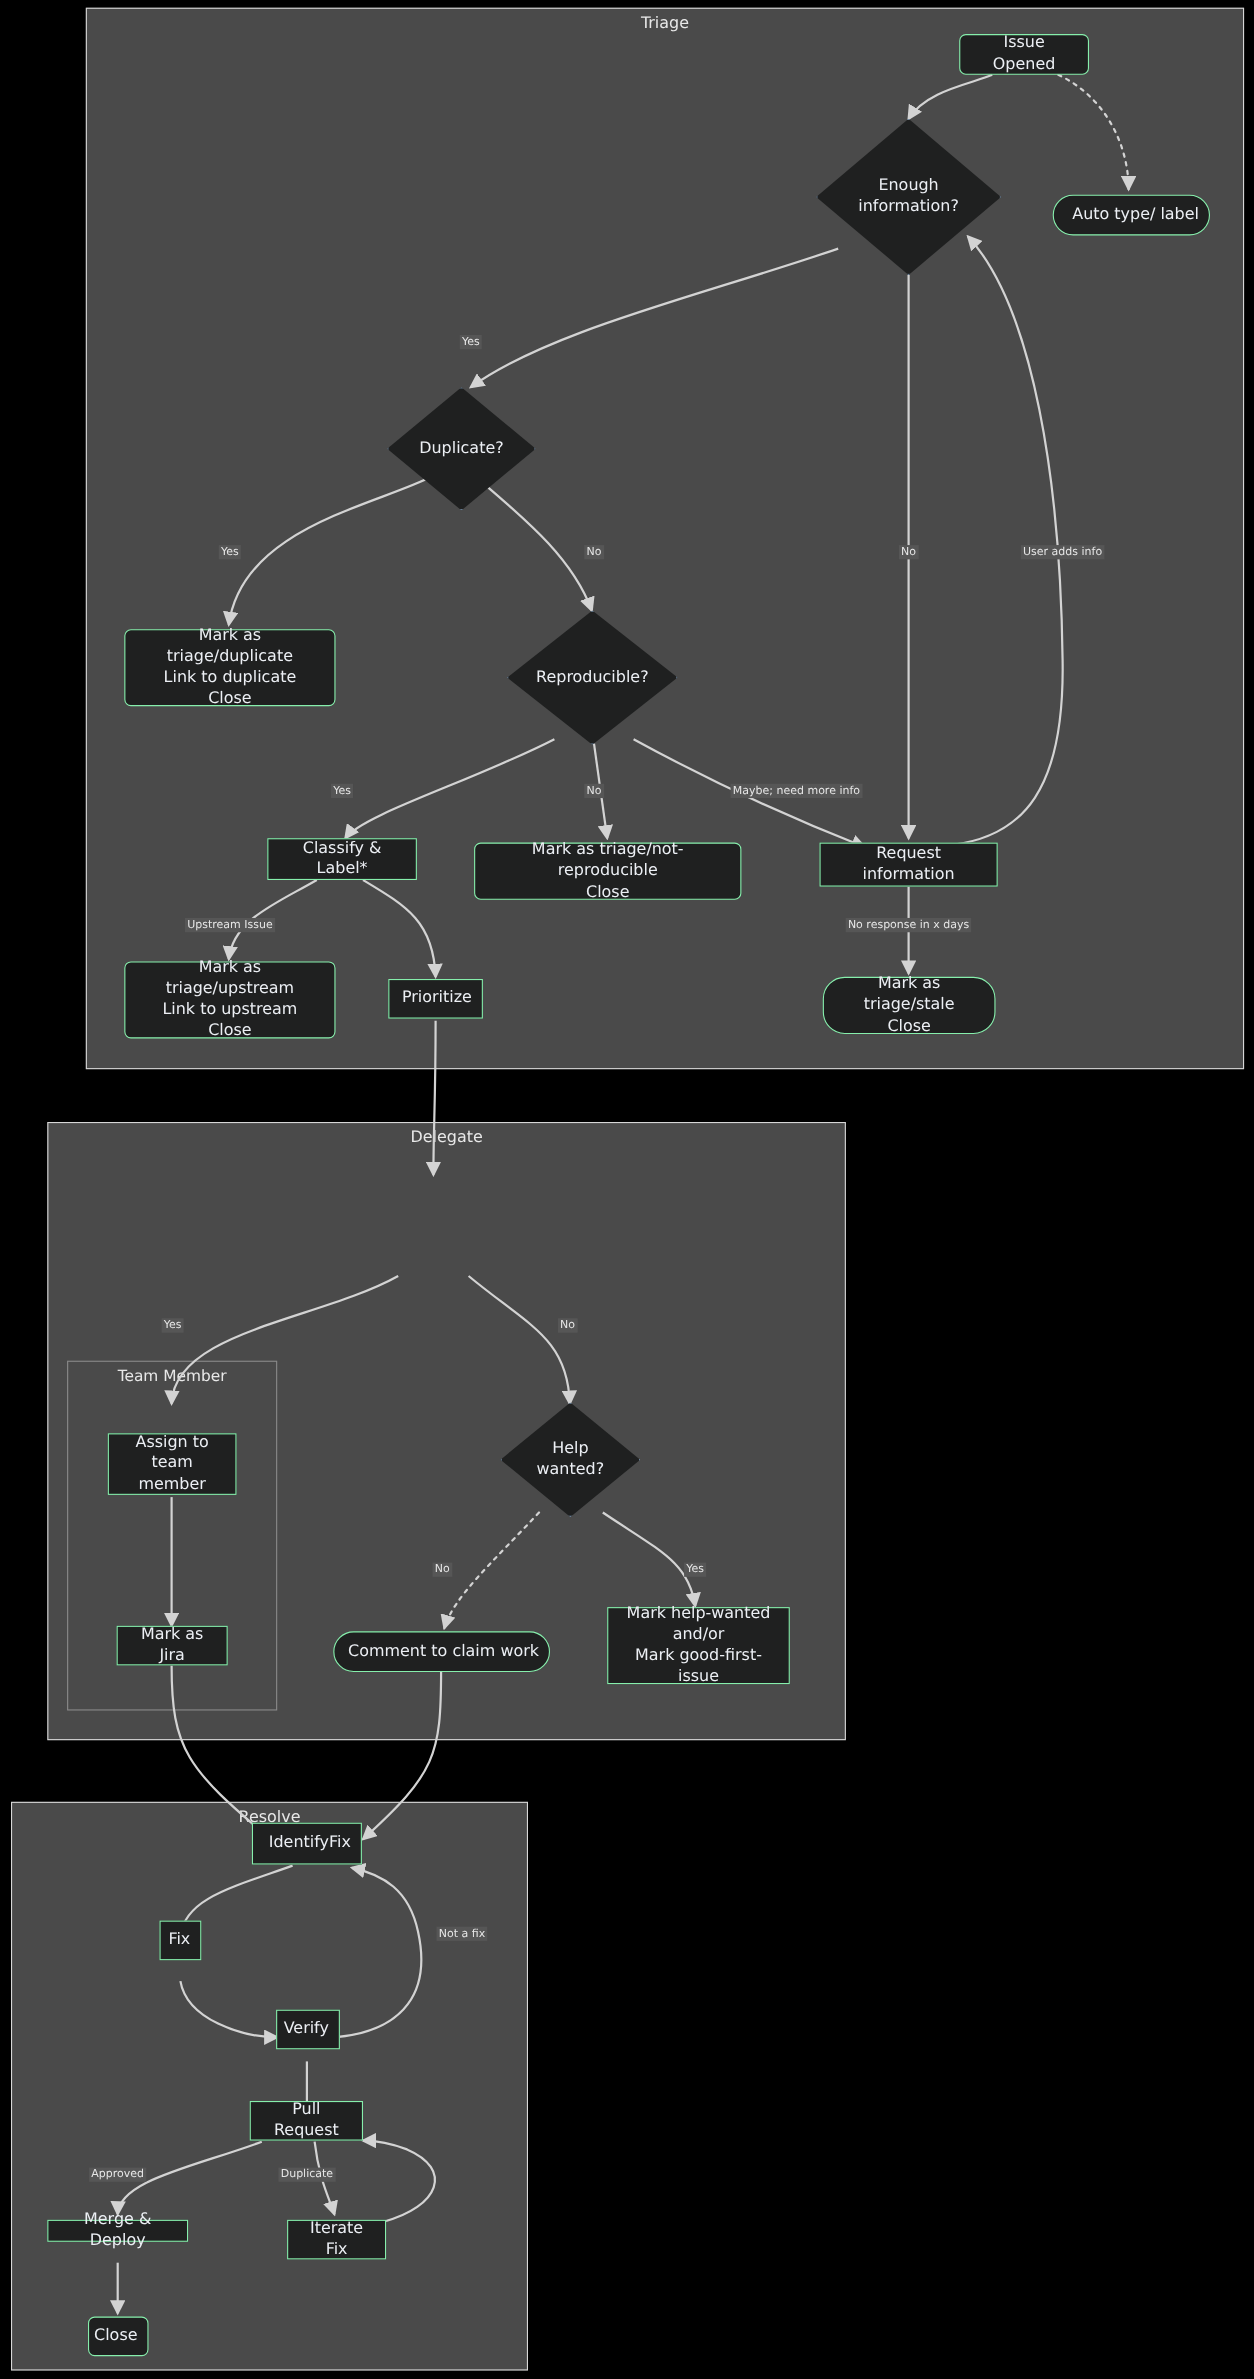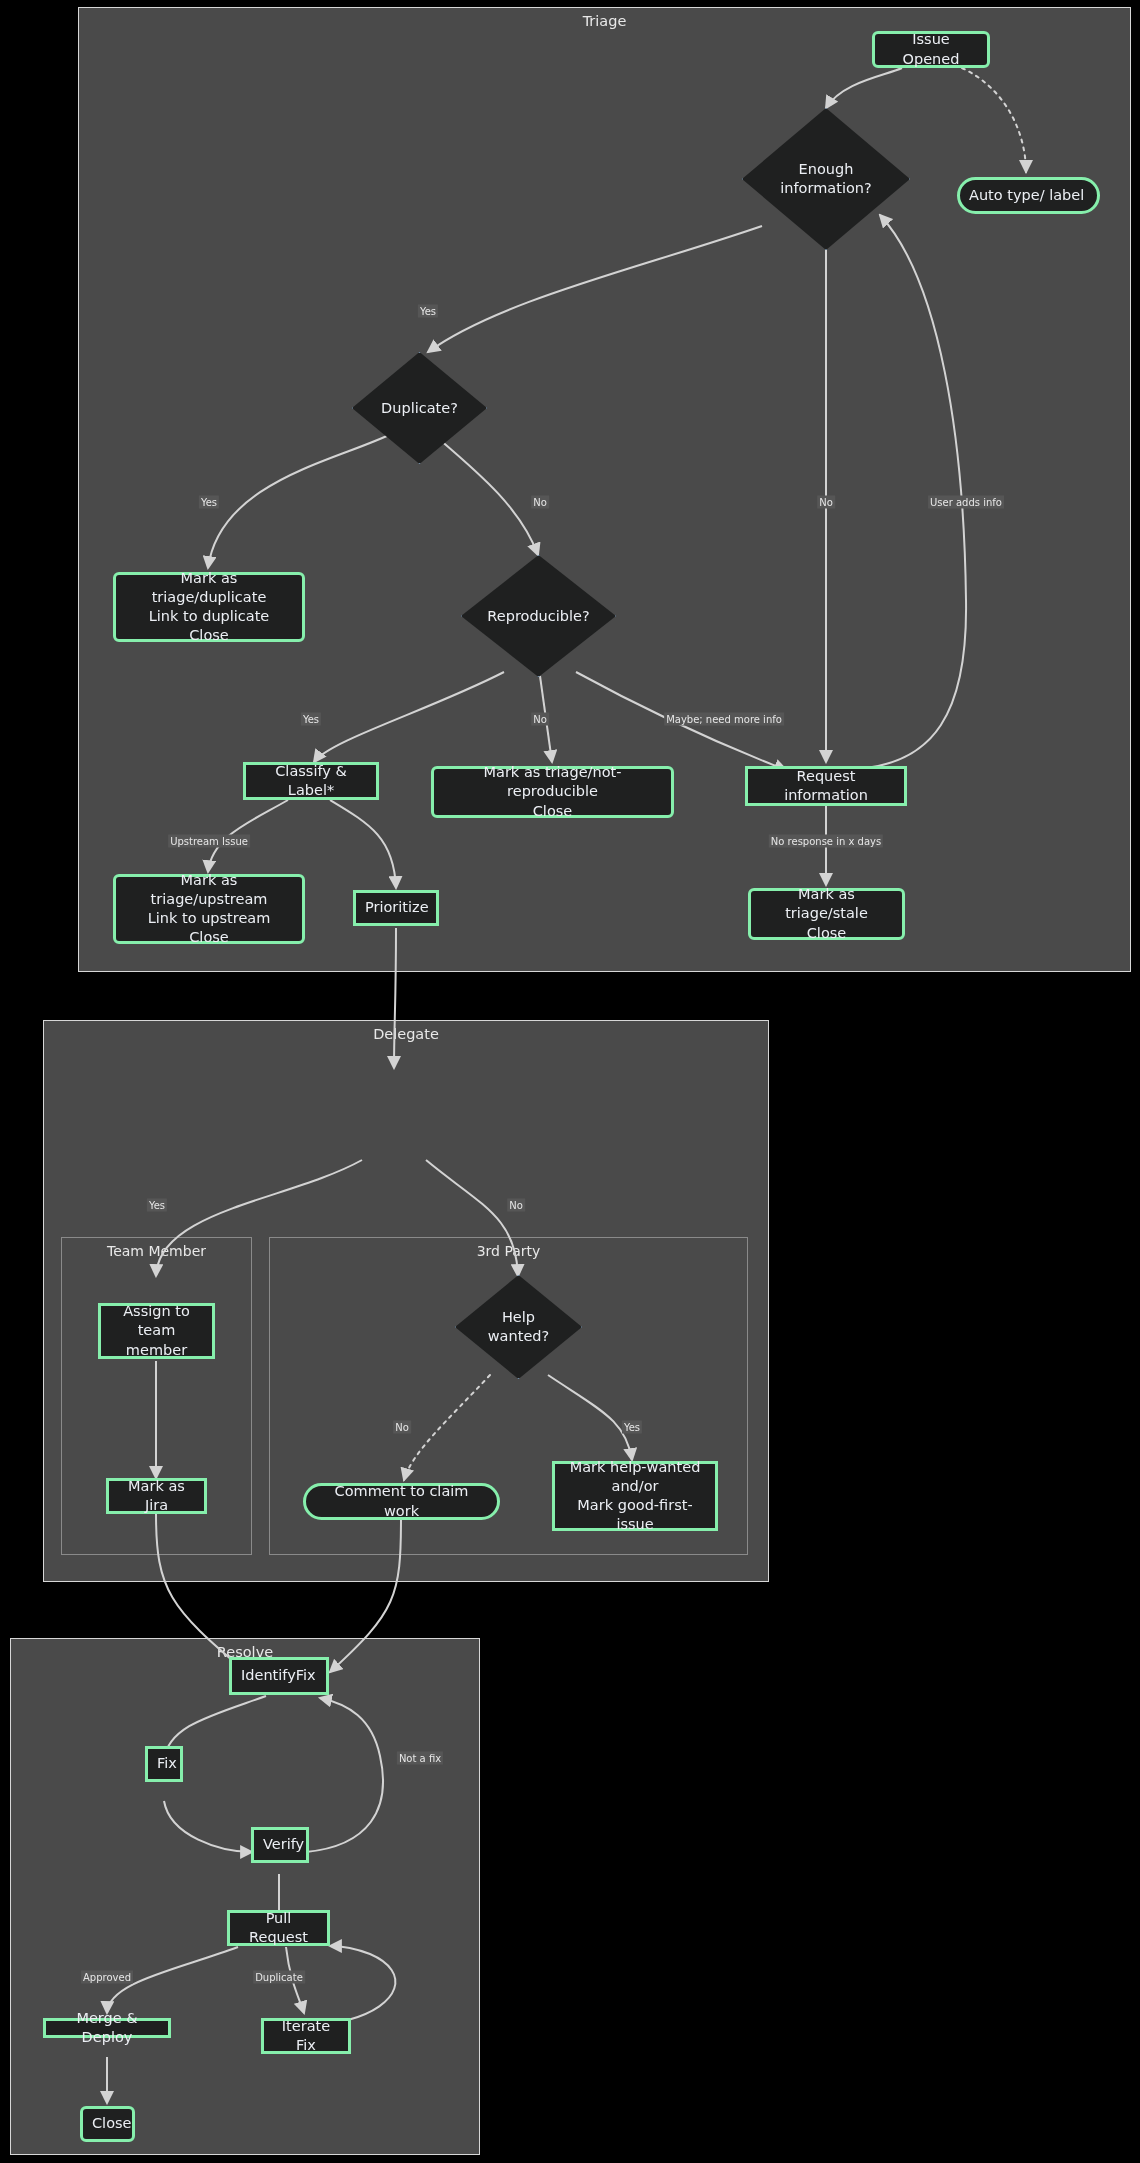--- a/index.html
+++ b/index.html
@@ -8,22 +8,22 @@
   svg.layer{position:absolute;left:0;top:0;width:1140px;height:2163px;pointer-events:none;}
 
   
   .cluster{position:absolute;background:#4a4a4a;border:1px solid #d7d7d7;box-sizing:border-box;}
   .cluster.inner{background:transparent;border:1px solid #8a8a8a;}
   .cluster-title{position:absolute;left:0;right:0;top:5px;text-align:center;
       color:#e8e8e8;font-size:14.5px;white-space:nowrap;}
   .cluster.inner .cluster-title{font-size:14px;}
 
   
-  .node{position:absolute;box-sizing:border-box;background:#1f2020;border:3px solid #86efac;
-        color:#eceff4;display:flex;align-items:center;justify-content:flex-start;text-align:center;
+  .node{position:absolute;box-sizing:border-box;background:#1f2020;border:1px solid #86efac;
+        color:#eceff4;display:flex;align-items:center;justify-content:flex-end;text-align:center;
         font-size:14.5px;line-height:1.32;}
   .node.rect{border-radius:0;}
   .node.round{border-radius:6px;}
   .node.stadium{border-radius:999px;}
   .node .lines{padding:0 9px;white-space:pre-line;}
 
   
   .dia{position:absolute;}
   .dia .shape{position:absolute;inset:0;background:#1f2020;
       border:1px solid #81a1c1;
@@ -45,23 +45,20 @@
   </div>
 
   <div class="cluster" style="left:43px;top:1020px;width:726px;height:562px;">
     <div class="cluster-title">Delegate</div>
   </div>
 
   <div class="cluster inner" style="left:61px;top:1237px;width:191px;height:318px;">
     <div class="cluster-title">Team Member</div>
   </div>
 
-  <div class="cluster inner" style="left:269px;top:1237px;width:479px;height:318px;">
-    <div class="cluster-title">3rd Party</div>
-  </div>
 
   <div class="cluster" style="left:10px;top:1638px;width:470px;height:517px;">
     <div class="cluster-title">Resolve</div>
   </div>
 
   <svg class="layer" viewBox="0 0 1140 2163">
     <defs>
       <marker id="ah" viewBox="0 0 10 10" refX="8.5" refY="5" markerWidth="7" markerHeight="7" orient="auto-start-reverse">
         <path d="M0,0 L10,5 L0,10 z" fill="#d3d3d3"></path>
       </marker>
@@ -161,21 +158,21 @@
 
   <div class="node round" style="left:431px;top:766px;width:243px;height:52px;">
     <span class="lines">Mark as triage/not-reproducible
 Close</span>
   </div>
 
   <div class="node rect" style="left:745px;top:766px;width:162px;height:40px;">
     <span class="lines">Request information</span>
   </div>
 
-  <div class="node round" style="left:748px;top:888px;width:157px;height:52px;">
+  <div class="node round" style="left:748px;top:888px;width:157px;height:52px;border-radius:20px;">
     <span class="lines">Mark as triage/stale
 Close</span>
   </div>
 
   <div class="node rect" style="left:243px;top:762px;width:136px;height:38px;">
     <span class="lines">Classify &amp; Label*</span>
   </div>
 
   <div class="node round" style="left:113px;top:874px;width:192px;height:70px;">
     <span class="lines">Mark as triage/upstream

